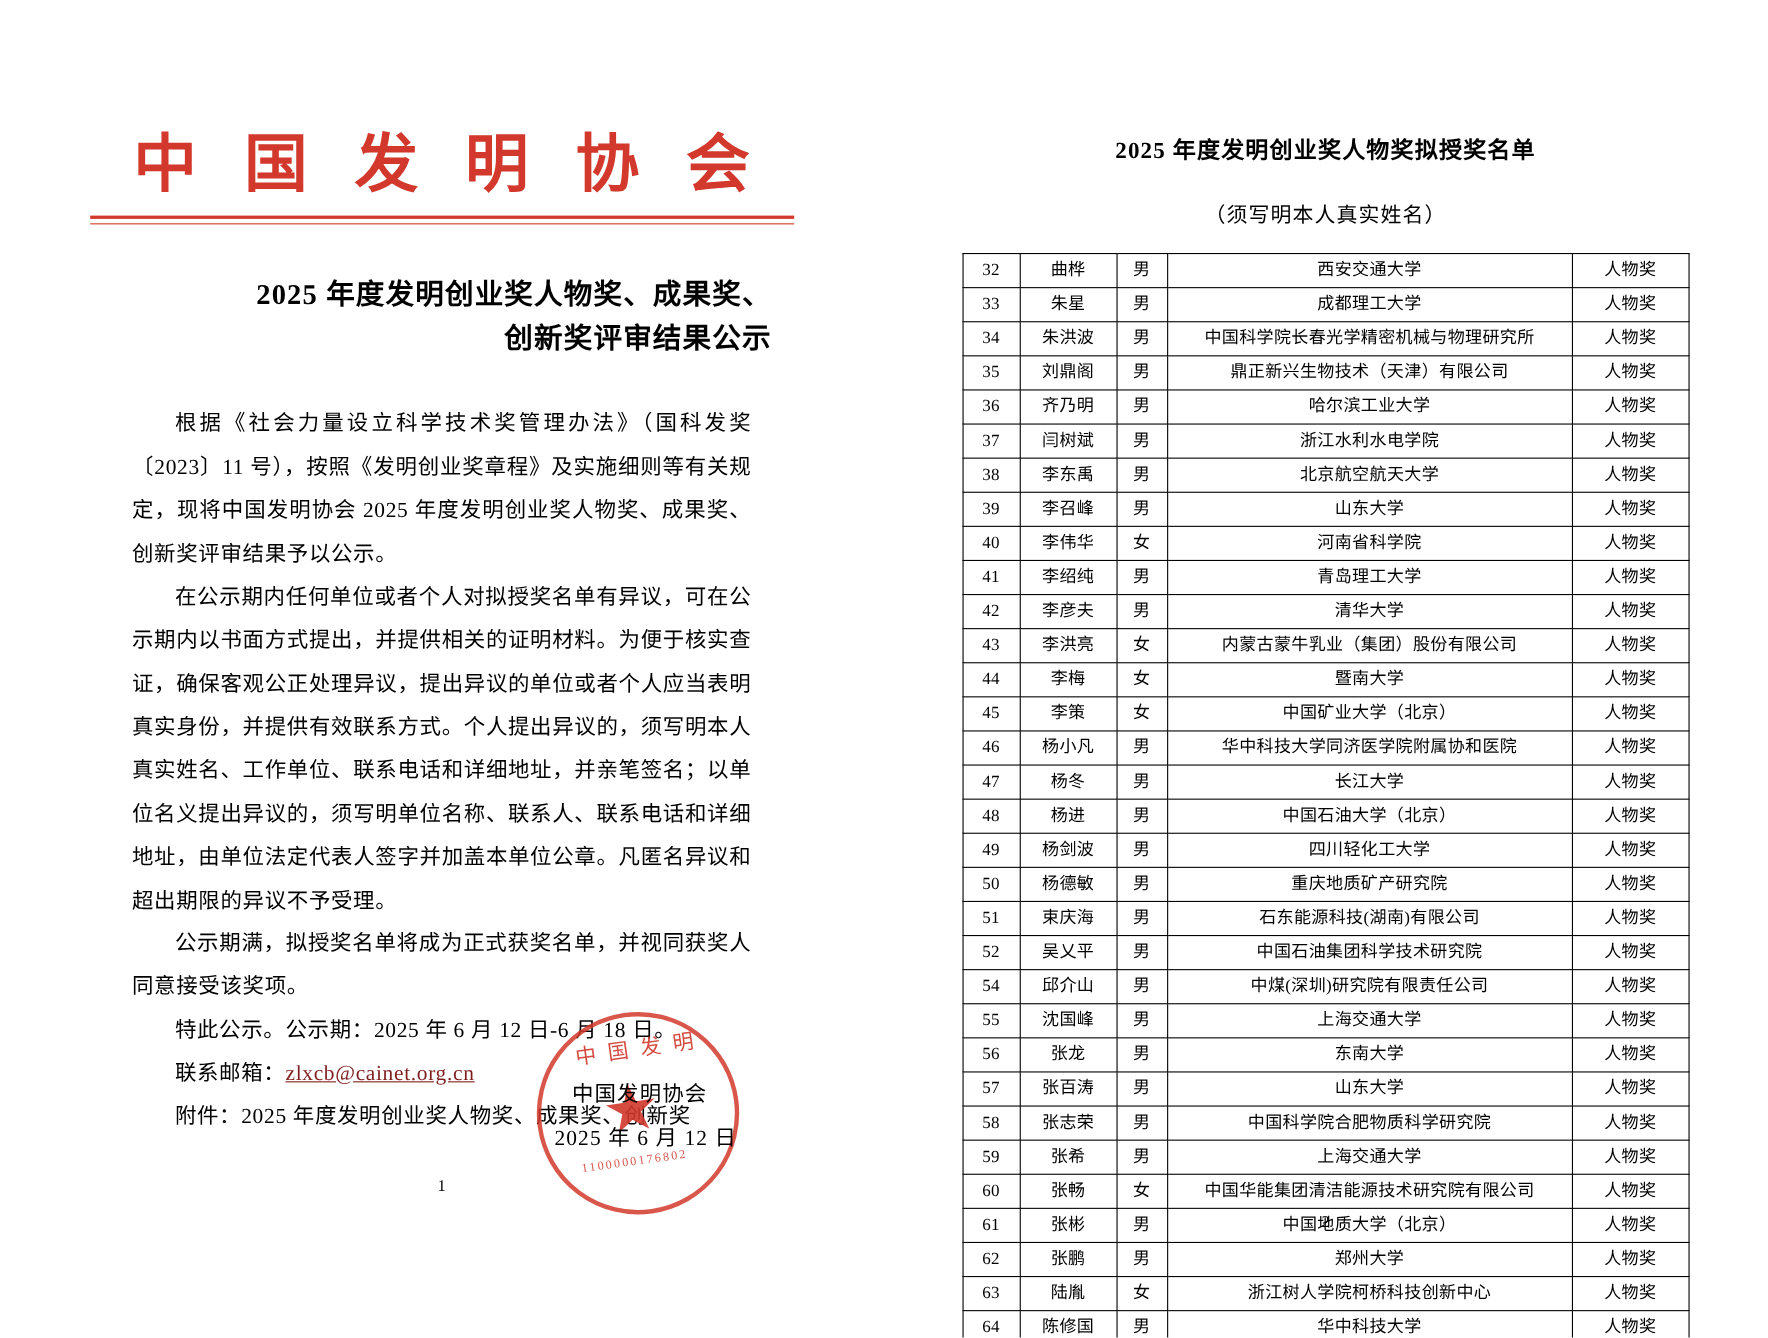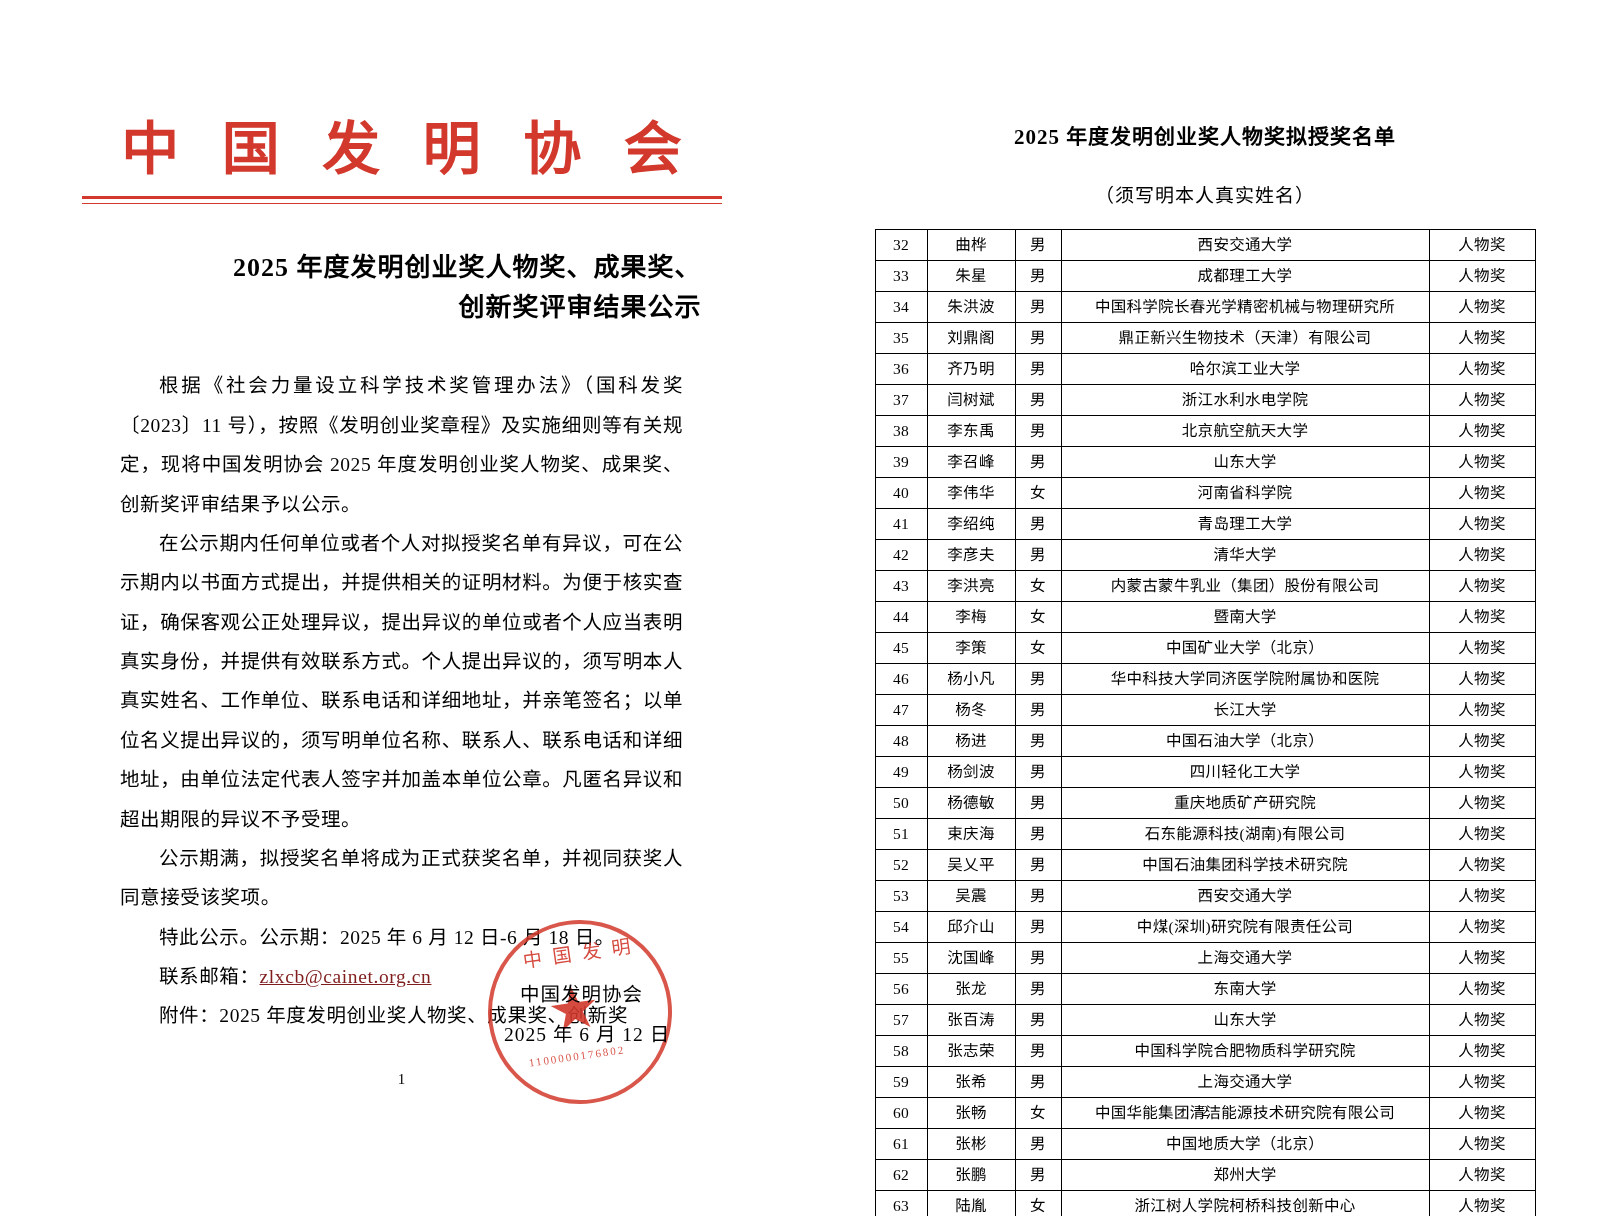--- a/index.html
+++ b/index.html
@@ -395,27 +395,20 @@
           <td>人物奖</td>
         </tr>
         <tr>
           <td>52</td>
           <td>吴乂平</td>
           <td>男</td>
           <td>中国石油集团科学技术研究院</td>
           <td>人物奖</td>
         </tr>
         <tr>
-          <td>53</td>
-          <td>吴震</td>
-          <td>男</td>
-          <td>西安交通大学</td>
-          <td>人物奖</td>
-        </tr>
-        <tr>
           <td>54</td>
           <td>邱介山</td>
           <td>男</td>
           <td>中煤(深圳)研究院有限责任公司</td>
           <td>人物奖</td>
         </tr>
         <tr>
           <td>55</td>
           <td>沈国峰</td>
           <td>男</td>

